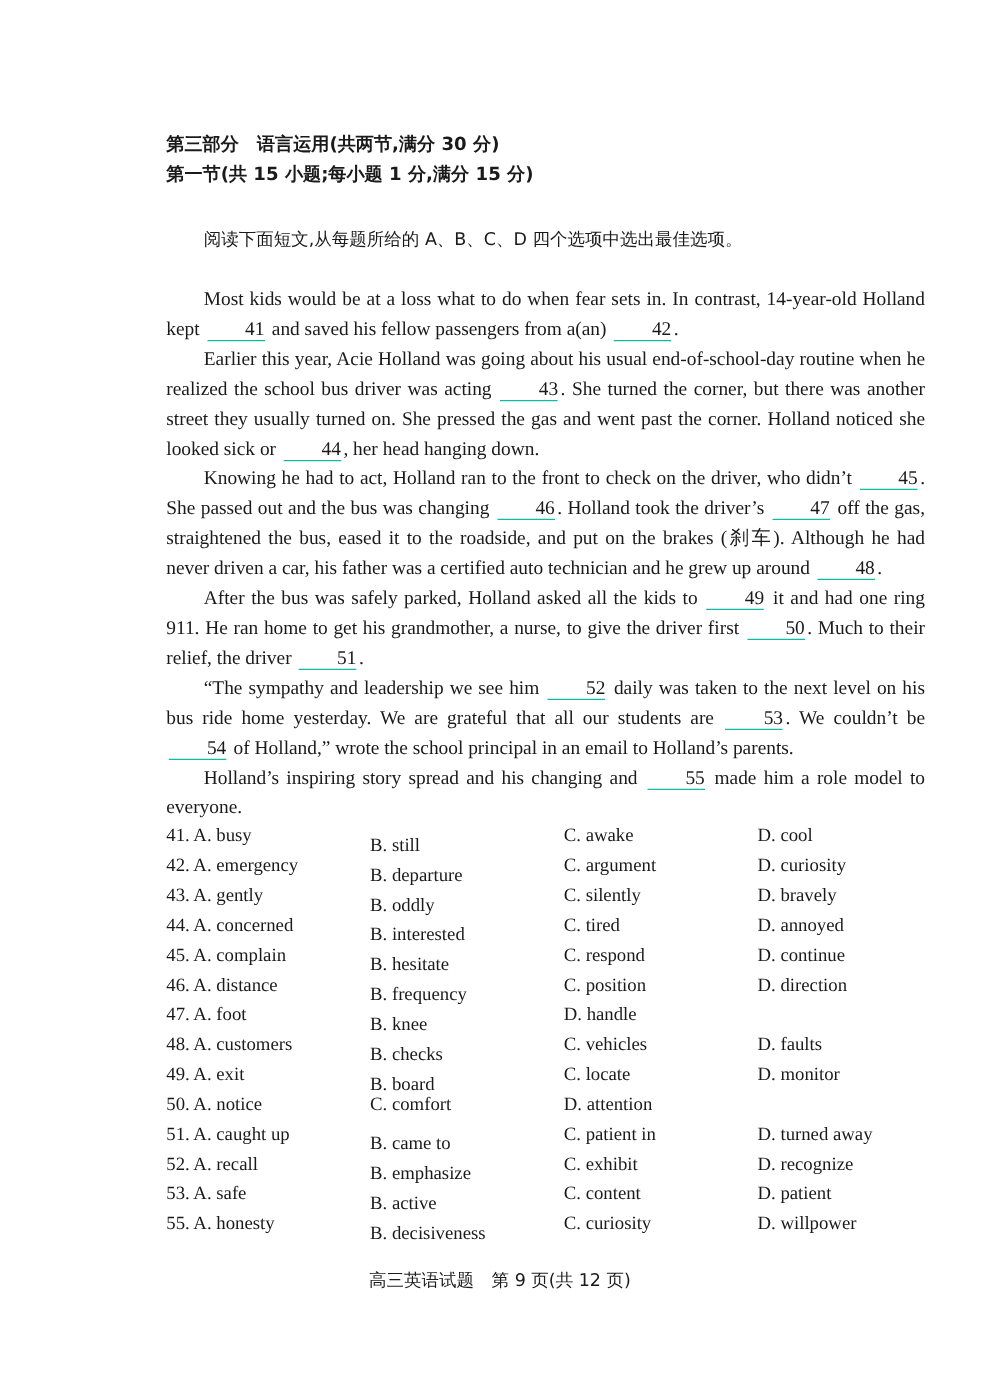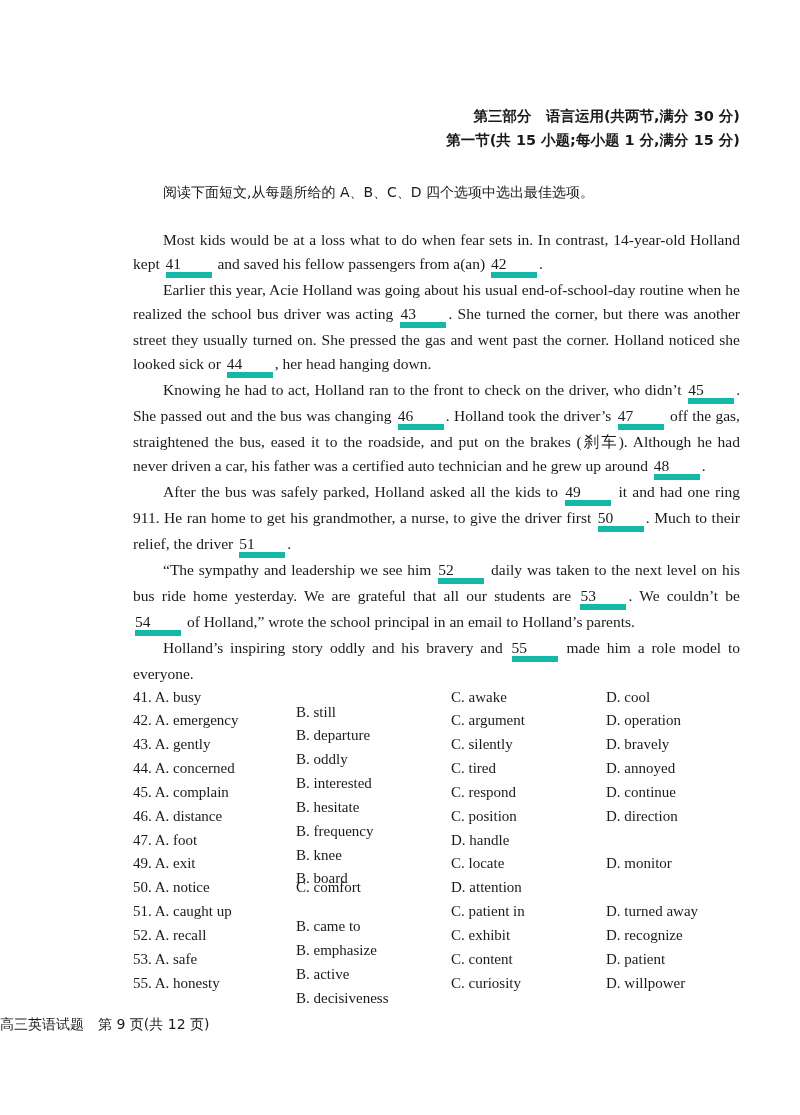--- a/index.html
+++ b/index.html
@@ -6,43 +6,42 @@
   body {
     width: 800px; height: 1115px; position: relative; overflow: hidden;
     font-family: "Liberation Serif", "DejaVu Serif", serif;
     color: #1a1a1a;
   }
   .page { position: absolute; left: 133px; top: 104px; width: 607px; }
   .heading {
     font-family: "DejaVu Sans", "Liberation Sans", sans-serif;
     font-weight: bold; font-size: 14.5px; line-height: 24px; height: 24px;
     white-space: nowrap;
-    text-align: right;
   }
   .instruction {
     font-family: "DejaVu Sans", "Liberation Sans", sans-serif;
     font-size: 14px; line-height: 24px; height: 24px; padding-left: 30px;
     white-space: nowrap;
     margin-top: 28px;
   }
   .passage { margin-top: 24px; font-size: 15.5px; line-height: 23.9px; }
   .para { text-indent: 30px; text-align: justify; margin: 0; }
   .blank {
-    display: inline-block; min-width: 46px; text-align: left;
-    border-bottom: 6px solid #14b8a6; line-height: 17px; text-indent: 0;
+    display: inline-block; min-width: 46px; text-align: right;
+    border-bottom: 1px solid #14b8a6; line-height: 17px; text-indent: 0;
     margin: 0 2px;
   }
   .options { margin-top: 0; font-size: 15px; }
-  .opt-row { display: flex; height: 23.85px; line-height: 23.85px; white-space: nowrap; }
+  .opt-row { display: flex; height: 23.85px; line-height: 23.85px; white-space: nowrap; align-items: center; }
   .opt-a { width: 163px; }
   .opt-b { width: 155px; margin-top: 15px; }
   .opt-c { width: 155px; }
   .opt-d { width: 134px; }
   .footer {
-    position: absolute; left: 0; width: 800px; top: 1016px; 
+    position: absolute; left: 0; width: 800px; top: 1016px; text-align: center;
     font-family: "DejaVu Sans", "Liberation Sans", sans-serif; font-size: 14px;
   }
 </style>
 </head>
 <body>
 
 <div class="page">
   <div class="heading">第三部分　语言运用(共两节,满分 30 分)</div>
   <div class="heading">第一节(共 15 小题;每小题 1 分,满分 15 分)</div>
   <div class="instruction">阅读下面短文,从每题所给的 A、B、C、D 四个选项中选出最佳选项。</div>
@@ -51,35 +50,35 @@
     <p class="para"><span>Most kids would be at a loss what to do when fear sets in. In contrast, 14-year-old Holland kept </span><span class="blank">41</span><span> and saved his fellow passengers from a(an) </span><span class="blank">42</span><span>.</span></p>
 
     <p class="para"><span>Earlier this year, Acie Holland was going about his usual end-of-school-day routine when he realized the school bus driver was acting </span><span class="blank">43</span><span>. She turned the corner, but there was another street they usually turned on. She pressed the gas and went past the corner. Holland noticed she looked sick or </span><span class="blank">44</span><span>, her head hanging down.</span></p>
 
     <p class="para"><span>Knowing he had to act, Holland ran to the front to check on the driver, who didn’t </span><span class="blank">45</span><span>. She passed out and the bus was changing </span><span class="blank">46</span><span>. Holland took the driver’s </span><span class="blank">47</span><span> off the gas, straightened the bus, eased it to the roadside, and put on the brakes (刹车). Although he had never driven a car, his father was a certified auto technician and he grew up around </span><span class="blank">48</span><span>.</span></p>
 
     <p class="para"><span>After the bus was safely parked, Holland asked all the kids to </span><span class="blank">49</span><span> it and had one ring 911. He ran home to get his grandmother, a nurse, to give the driver first </span><span class="blank">50</span><span>. Much to their relief, the driver </span><span class="blank">51</span><span>.</span></p>
 
     <p class="para"><span>“The sympathy and leadership we see him </span><span class="blank">52</span><span> daily was taken to the next level on his bus ride home yesterday. We are grateful that all our students are </span><span class="blank">53</span><span>. We couldn’t be </span><span class="blank">54</span><span> of Holland,” wrote the school principal in an email to Holland’s parents.</span></p>
 
-    <p class="para"><span>Holland’s inspiring story oddly and his bravery and </span><span class="blank">55</span><span> made him a role model to everyone.</span></p>
+    <p class="para"><span>Holland’s inspiring story spread and his changing and </span><span class="blank">55</span><span> made him a role model to everyone.</span></p>
   </div>
 
   <div class="options">
     <div class="opt-row">
         <span class="opt-a">41. A. busy</span>
         <span class="opt-b">B. still</span>
         <span class="opt-c">C. awake</span>
         <span class="opt-d">D. cool</span>
       </div>
     <div class="opt-row">
         <span class="opt-a">42. A. emergency</span>
         <span class="opt-b">B. departure</span>
         <span class="opt-c">C. argument</span>
-        <span class="opt-d">D. operation</span>
+        <span class="opt-d">D. curiosity</span>
       </div>
     <div class="opt-row">
         <span class="opt-a">43. A. gently</span>
         <span class="opt-b">B. oddly</span>
         <span class="opt-c">C. silently</span>
         <span class="opt-d">D. bravely</span>
       </div>
     <div class="opt-row">
         <span class="opt-a">44. A. concerned</span>
         <span class="opt-b">B. interested</span>
@@ -95,20 +94,26 @@
     <div class="opt-row">
         <span class="opt-a">46. A. distance</span>
         <span class="opt-b">B. frequency</span>
         <span class="opt-c">C. position</span>
         <span class="opt-d">D. direction</span>
       </div>
     <div class="opt-row">
         <span class="opt-a">47. A. foot</span>
         <span class="opt-b">B. knee</span>
         <span class="opt-d">D. handle</span>
+      </div>
+    <div class="opt-row">
+        <span class="opt-a">48. A. customers</span>
+        <span class="opt-b">B. checks</span>
+        <span class="opt-c">C. vehicles</span>
+        <span class="opt-d">D. faults</span>
       </div>
     <div class="opt-row">
         <span class="opt-a">49. A. exit</span>
         <span class="opt-b">B. board</span>
         <span class="opt-c">C. locate</span>
         <span class="opt-d">D. monitor</span>
       </div>
     <div class="opt-row">
         <span class="opt-a">50. A. notice</span>
         <span class="opt-c">C. comfort</span>

